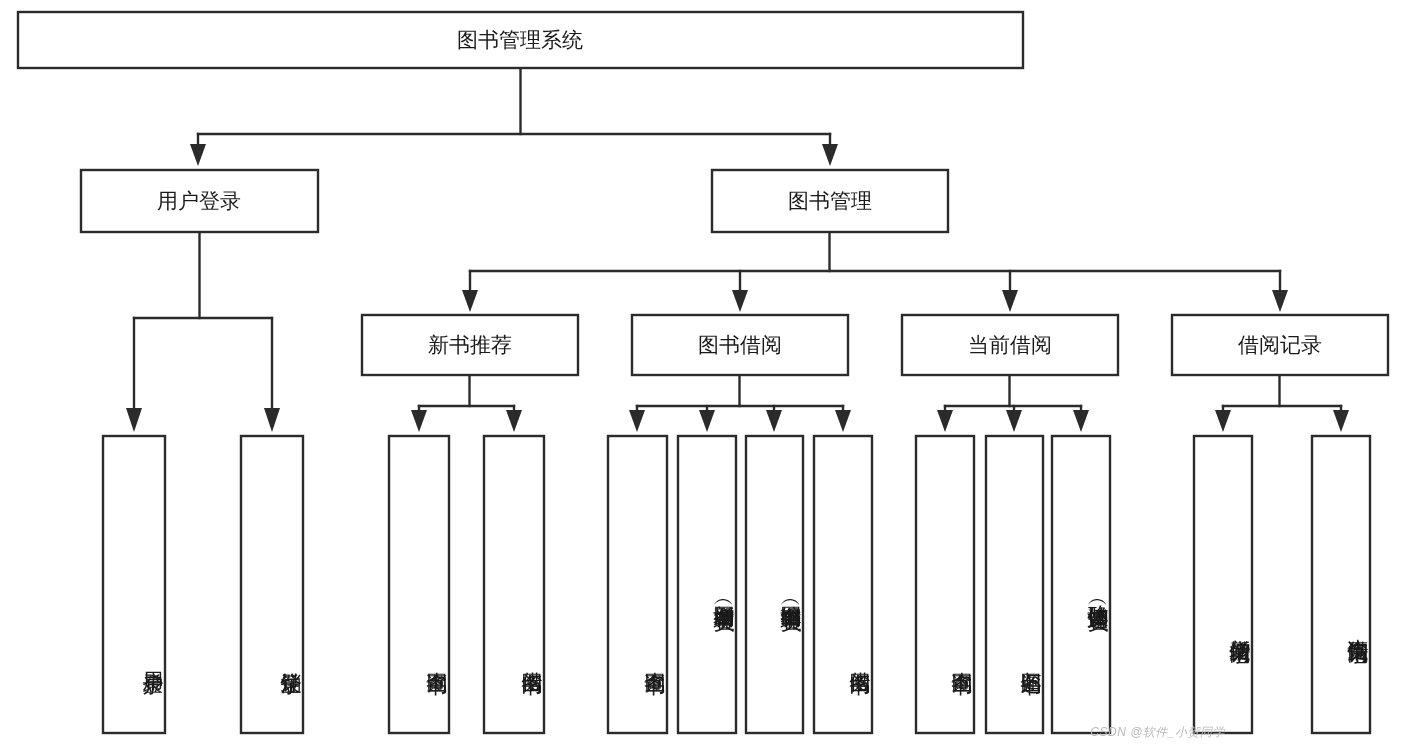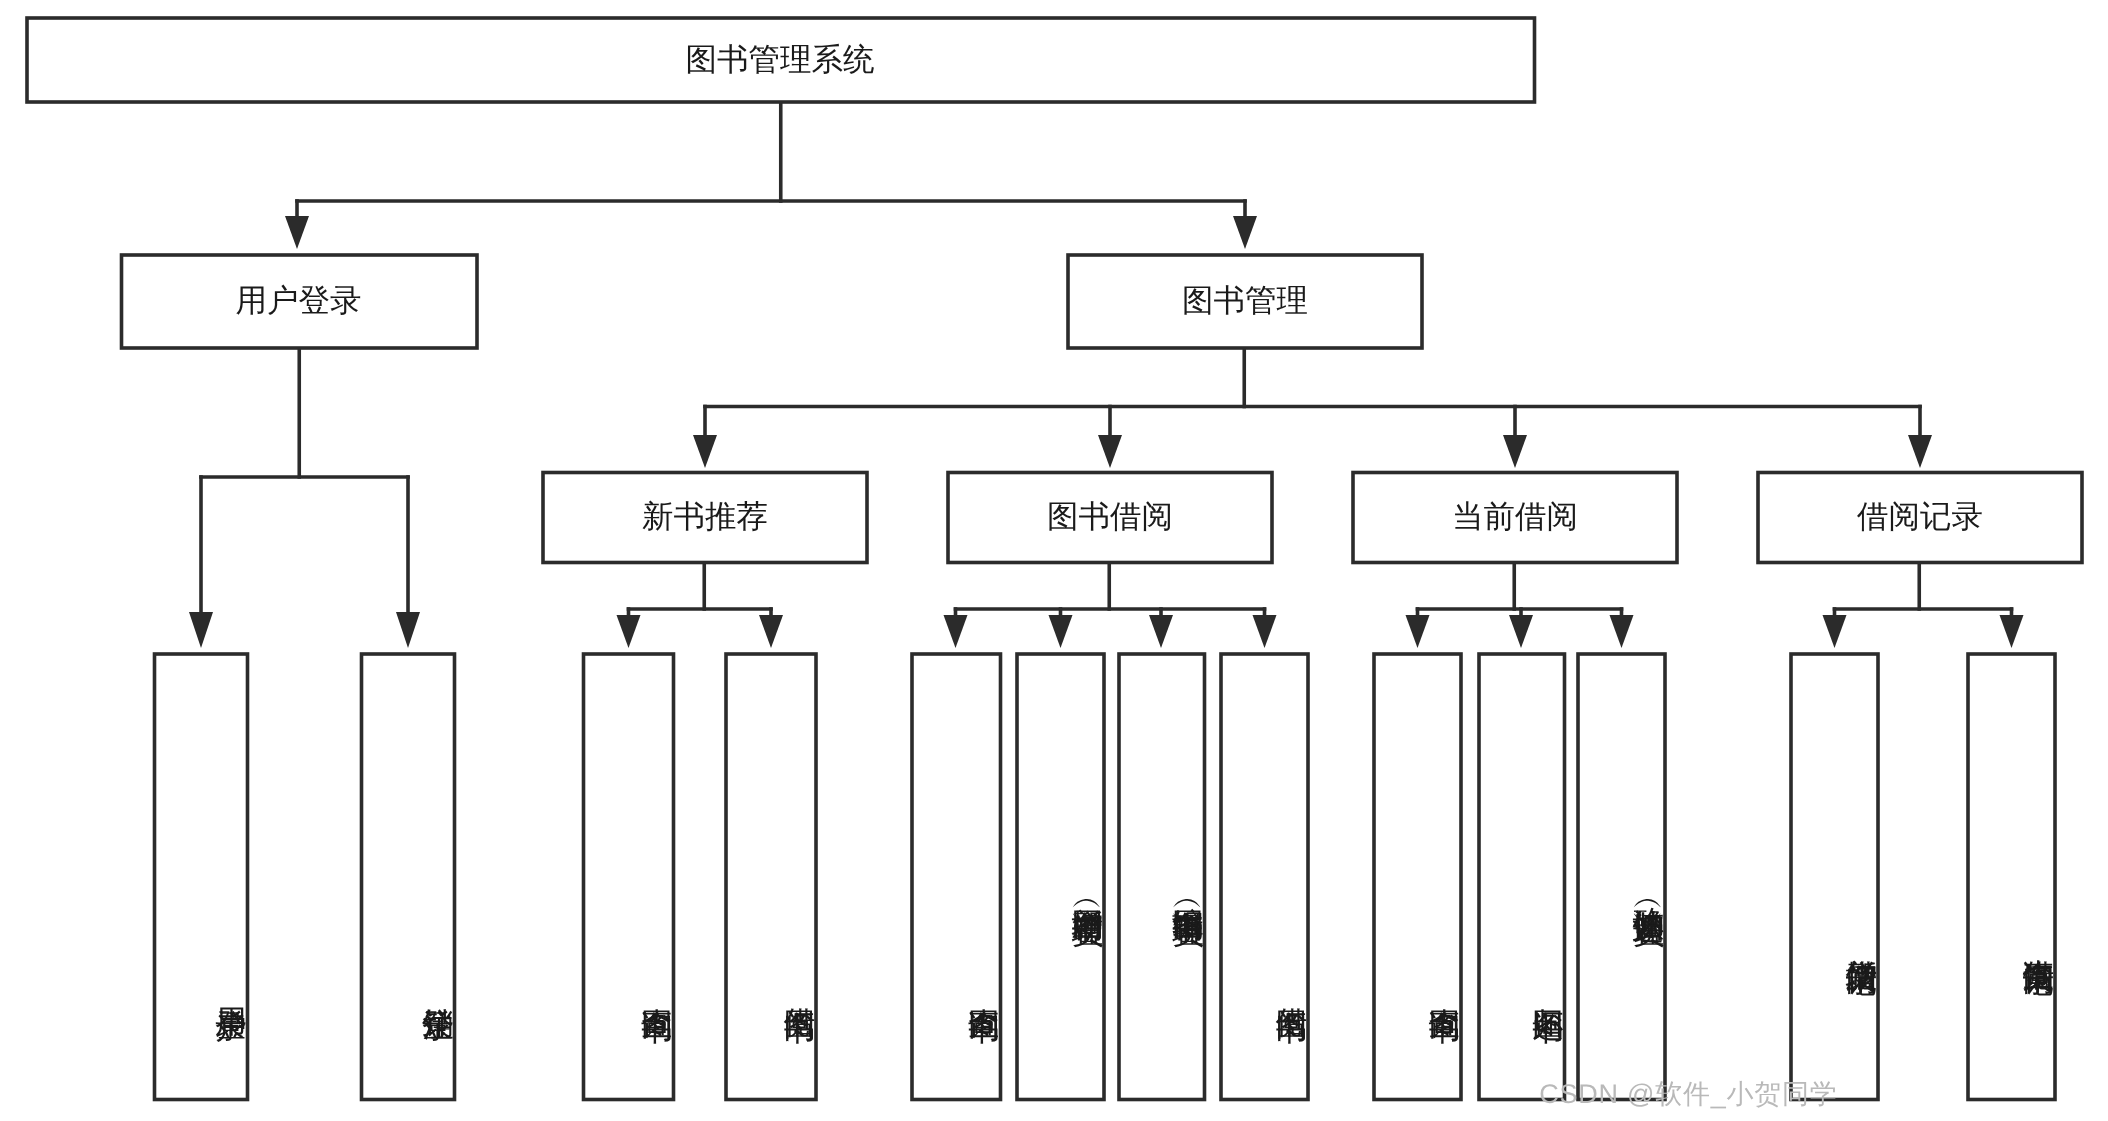--- a/index.html
+++ b/index.html
@@ -61,24 +61,25 @@
     color: #1a1a1a;
     letter-spacing: 1px;
     white-space: nowrap;
     pointer-events: none;
   }
   .watermark {
     position: absolute;
     right: 8px;
     bottom: 6px;
     font-family: "Liberation Sans", "DejaVu Sans", sans-serif;
-    font-size: 18px;
+    font-size: 12px;
     color: #b9b9b9;
     letter-spacing: 0.5px;
     white-space: nowrap;
+    font-style: italic;
   }
 </style>
 </head>
 <body>
 
 <div id="diagram-root">
 
   <svg class="flow" viewBox="0 0 1405 747">
 
     <defs>

